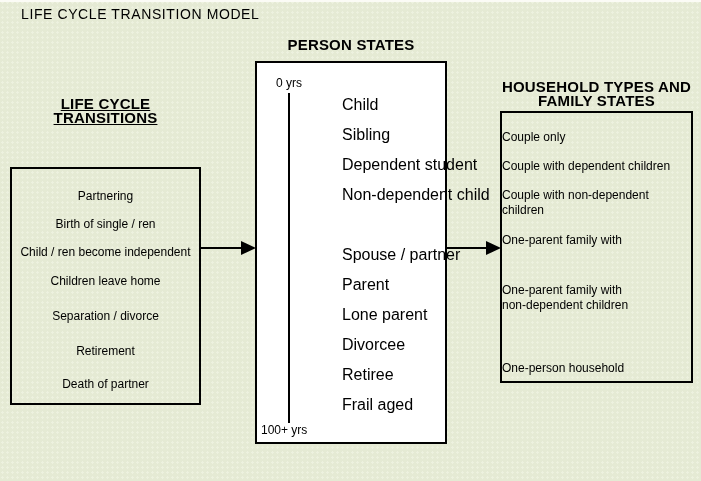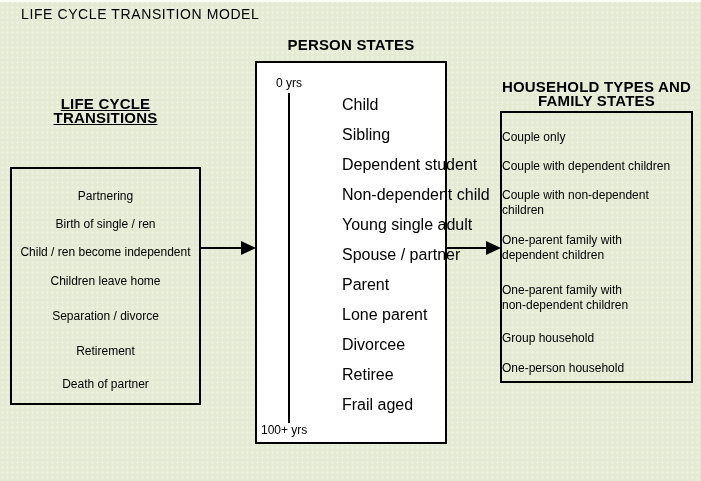--- a/index.html
+++ b/index.html
@@ -141,21 +141,20 @@
     <div class="left-item" style="top:208px">Death of partner</div>
   </div>
 
   <div class="box middle-box">
     <div class="age-label age-top">0 yrs</div>
     <div class="timeline"></div>
     <div class="mid-item" style="top:35px">Child</div>
     <div class="mid-item" style="top:65px">Sibling</div>
     <div class="mid-item" style="top:95px">Dependent student</div>
     <div class="mid-item" style="top:125px">Non-dependent child</div>
-    <div class="mid-item" style="top:155px">Young single adult</div>
     <div class="mid-item" style="top:185px">Spouse / partner</div>
     <div class="mid-item" style="top:215px">Parent</div>
     <div class="mid-item" style="top:245px">Lone parent</div>
     <div class="mid-item" style="top:275px">Divorcee</div>
     <div class="mid-item" style="top:305px">Retiree</div>
     <div class="mid-item" style="top:335px">Frail aged</div>
     <div class="age-label age-bottom">100+ yrs</div>
   </div>
 
   <div class="box right-box">
@@ -164,28 +163,24 @@
     </div>
     <div class="right-item" style="top:46px">
       <div>Couple with dependent children</div>
     </div>
     <div class="right-item" style="top:75px">
       <div>Couple with non-dependent</div>
       <div>children</div>
     </div>
     <div class="right-item" style="top:120px">
       <div>One-parent family with</div>
-      <div>dependent children</div>
     </div>
     <div class="right-item" style="top:170px">
       <div>One-parent family with</div>
       <div>non-dependent children</div>
-    </div>
-    <div class="right-item" style="top:218px">
-      <div>Group household</div>
     </div>
     <div class="right-item" style="top:248px">
       <div>One-person household</div>
     </div>
   </div>
 
   <div class="arrow-line arrow1-line"></div>
   <div class="arrow-head arrow1-head"></div>
 
   <div class="arrow-line arrow2-line"></div>

